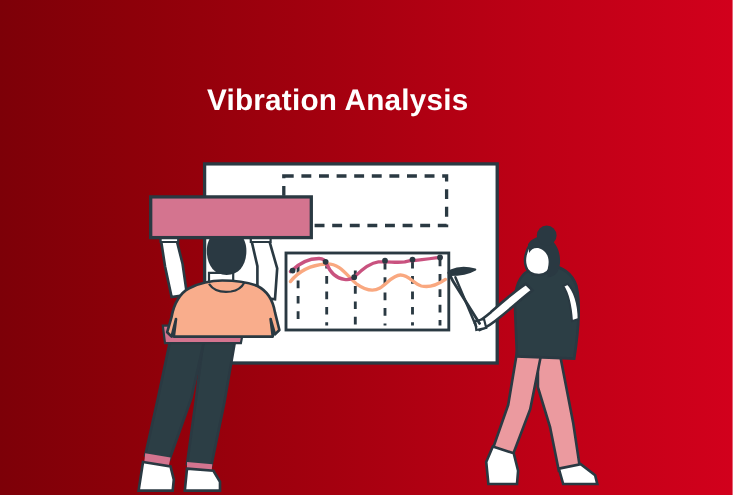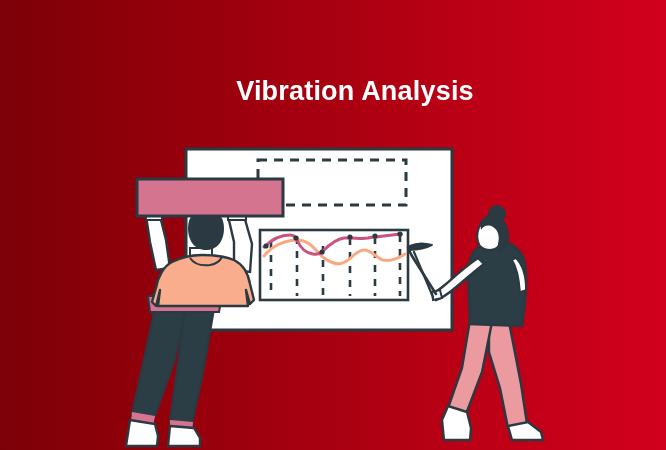--- a/index.html
+++ b/index.html
@@ -26,21 +26,20 @@
     top: 76px;
     left: 0;
     width: 614px;
     text-align: center;
     color: #ffffff;
     font-size: 27px;
     font-weight: bold;
     letter-spacing: 0.2px;
     font-family: "Liberation Sans", sans-serif;
     white-space: nowrap;
-    padding-left: 48px;
   }
 
   #illustration {
     position: absolute;
     top: 0;
     left: 0;
     width: 666px;
     height: 450px;
   }
 </style>

